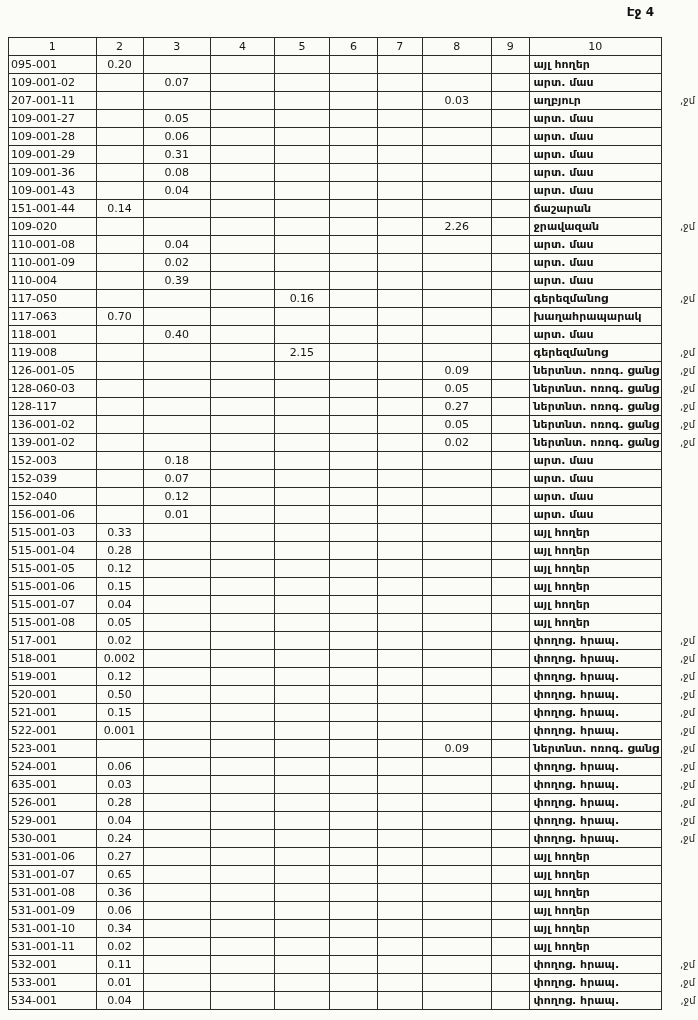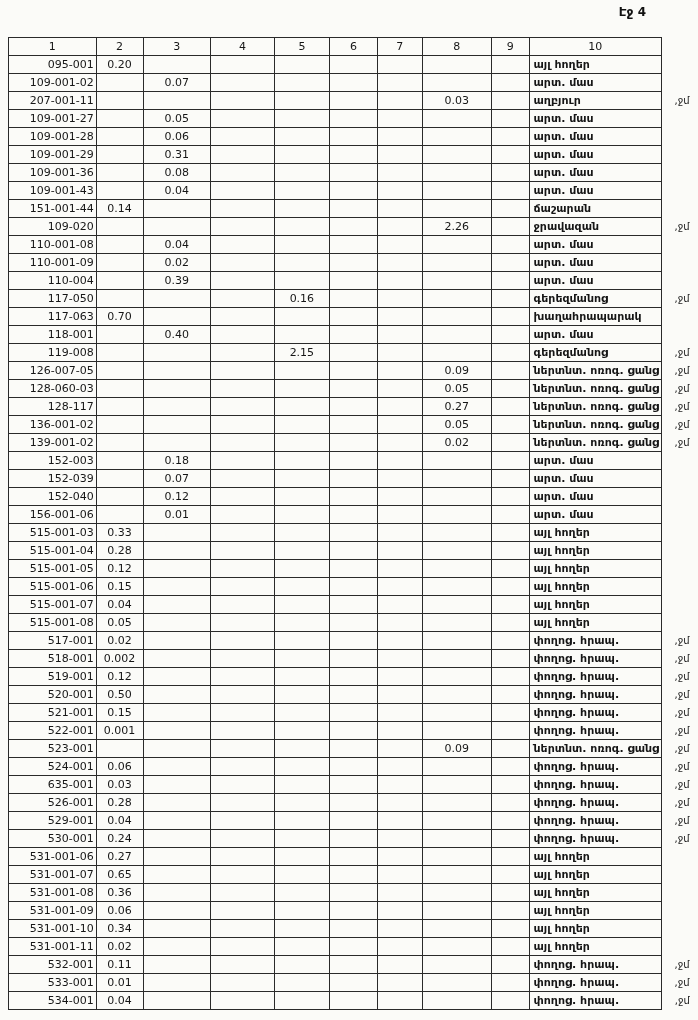--- a/index.html
+++ b/index.html
@@ -6,47 +6,47 @@
   body {
     width: 698px; height: 1020px;
     background: #fbfbf8;
     font-family: "DejaVu Sans", sans-serif;
     color: #161616;
     position: relative;
     overflow: hidden;
   }
   .page { position: relative; width: 698px; height: 1020px; }
   .page-label {
-    position: absolute; top: 5px; right: 52px;
+    position: absolute; top: 5px; right: 44px;
     font-size: 12px; font-weight: bold; color: #111;
   }
   table.data-table {
     position: absolute; left: 8px; top: 37px;
     border-collapse: collapse; table-layout: fixed;
   }
   .data-table th, .data-table td {
     border: 1px solid #2a2a2a;
     height: 17px;
     padding: 0 2px;
     font-size: 11px;
     line-height: 17px;
     white-space: nowrap;
     overflow: hidden;
     vertical-align: middle;
   }
   .data-table th { font-weight: normal; text-align: center; }
-  .data-table td.c1 { text-align: right; }
+  .data-table td.c1 { text-align: left; }
   .data-table td.c2, .data-table td.c3, .data-table td.c4, .data-table td.c5,
   .data-table td.c6, .data-table td.c7, .data-table td.c8, .data-table td.c9 {
     text-align: center;
   }
   .data-table td.c10 { text-align: left; padding-left: 4px; font-weight: bold; }
   .data-table th.note, .data-table td.note {
     border: none; background: transparent;
-    text-align: center; padding-left: 7px;
+    text-align: right; padding-left: 7px;
     font-size: 10px; color: #242424;
   }
 </style>
 </head>
 <body>
 
 <div class="page">
   <div class="page-label">Էջ 4</div>
 
   <table class="data-table">
@@ -294,21 +294,21 @@
           <td class="c4"></td>
           <td class="c5">2.15</td>
           <td class="c6"></td>
           <td class="c7"></td>
           <td class="c8"></td>
           <td class="c9"></td>
           <td class="c10">գերեզմանոց</td>
           <td class="note">,ջմ</td>
         </tr>
         <tr>
-          <td class="c1">126-007-05</td>
+          <td class="c1">126-001-05</td>
           <td class="c2"></td>
           <td class="c3"></td>
           <td class="c4"></td>
           <td class="c5"></td>
           <td class="c6"></td>
           <td class="c7"></td>
           <td class="c8">0.09</td>
           <td class="c9"></td>
           <td class="c10">ներտնտ. ոռոգ. ցանց</td>
           <td class="note">,ջմ</td>

